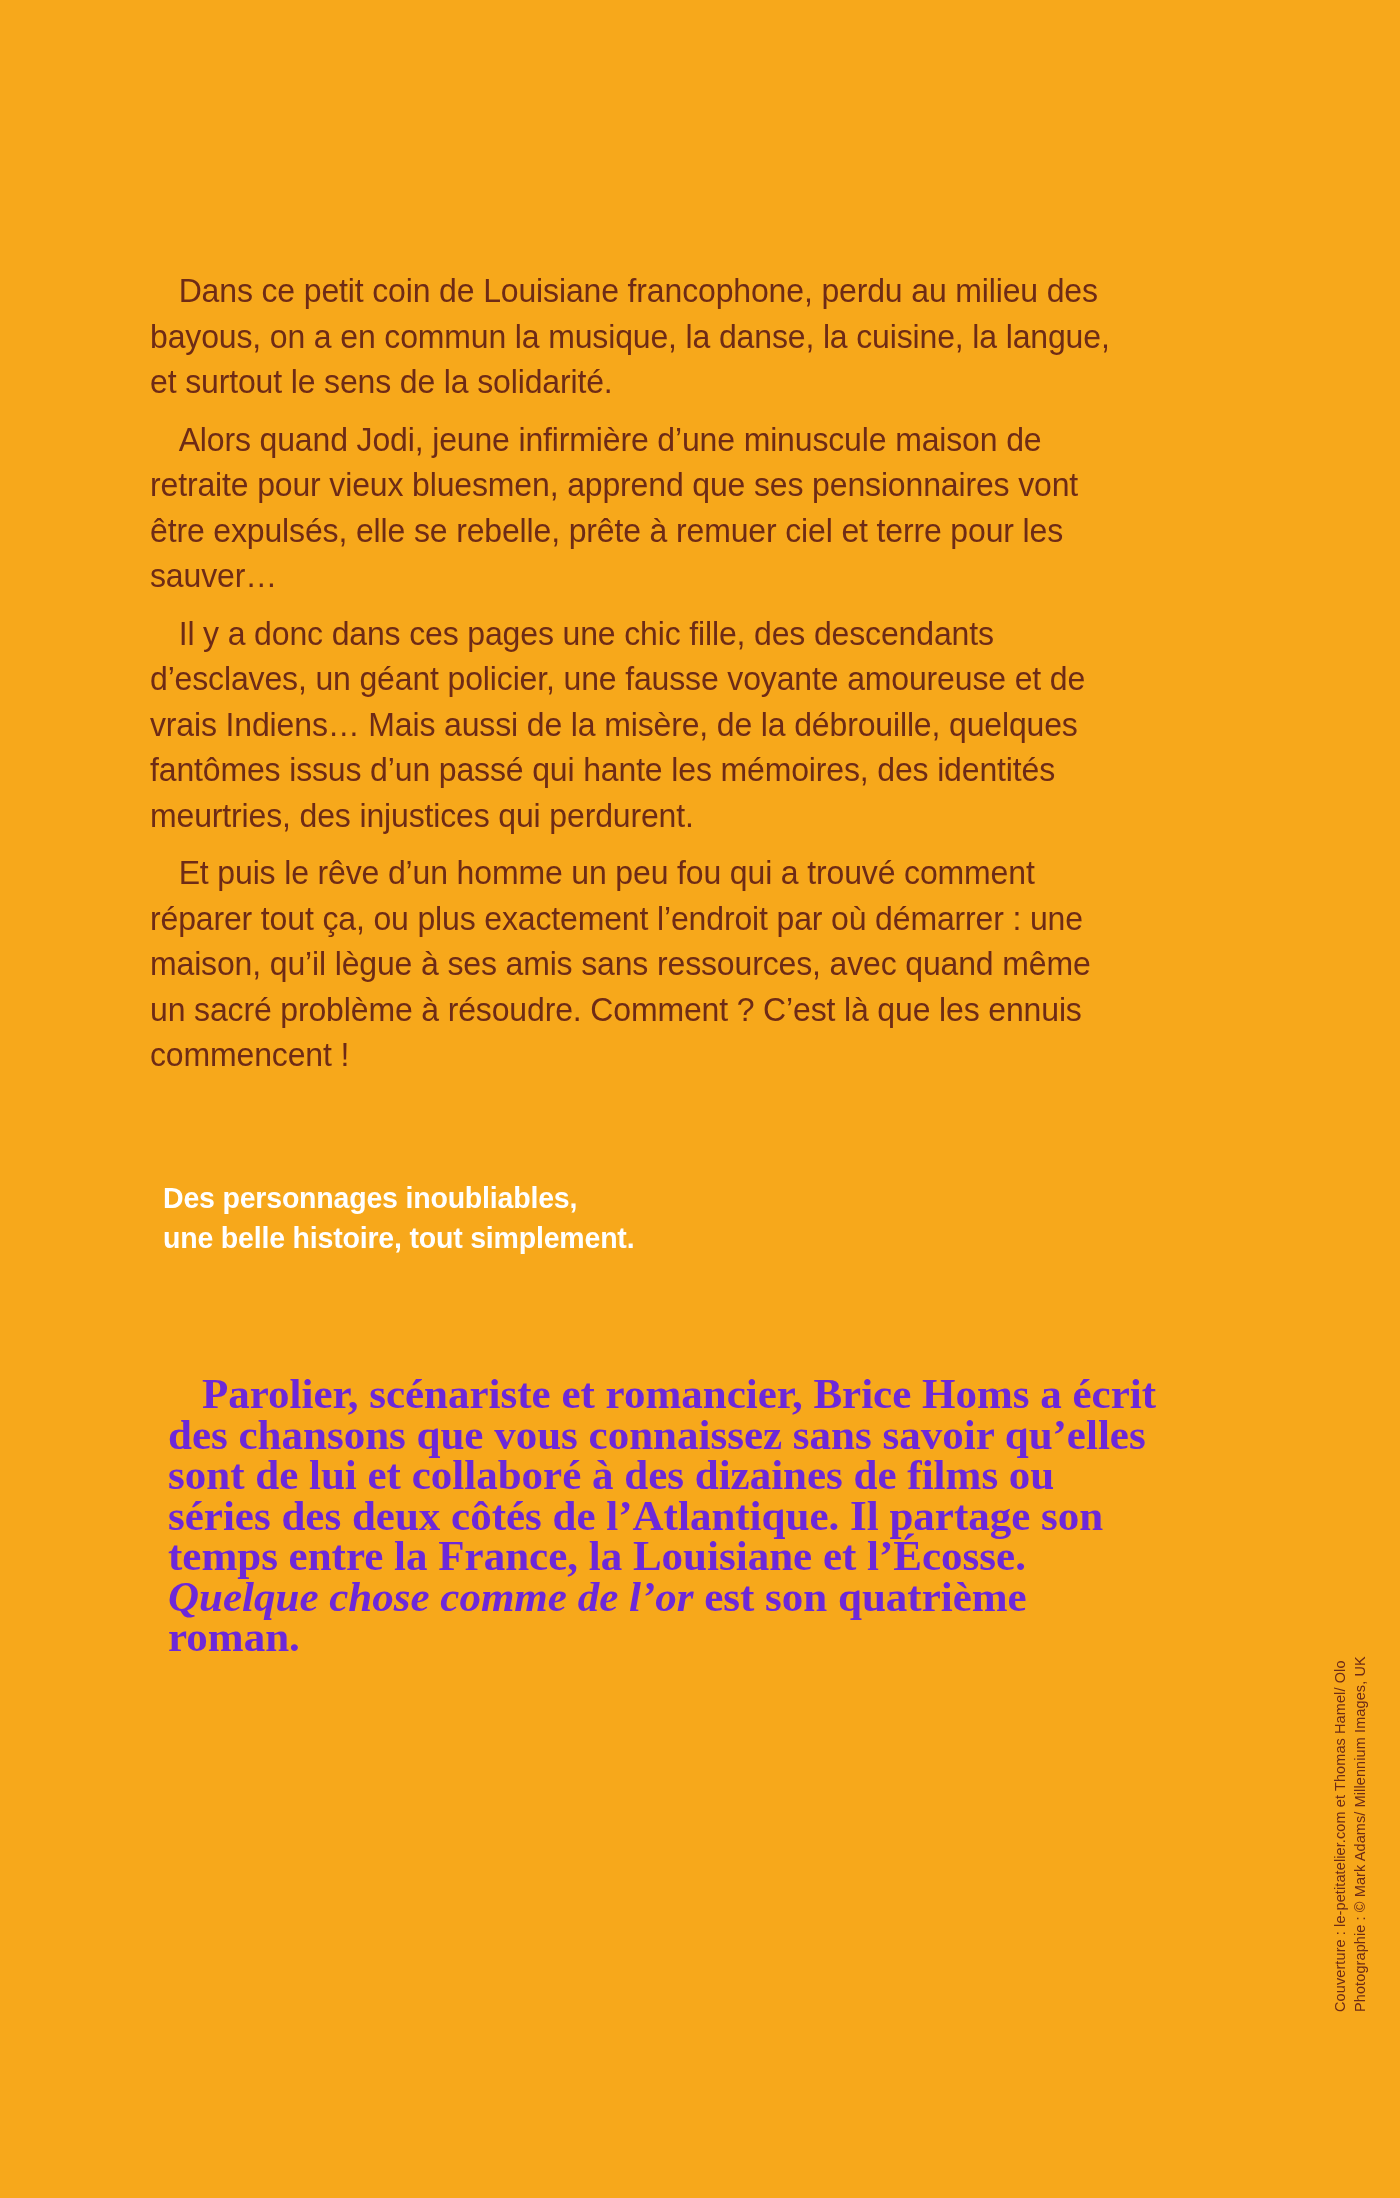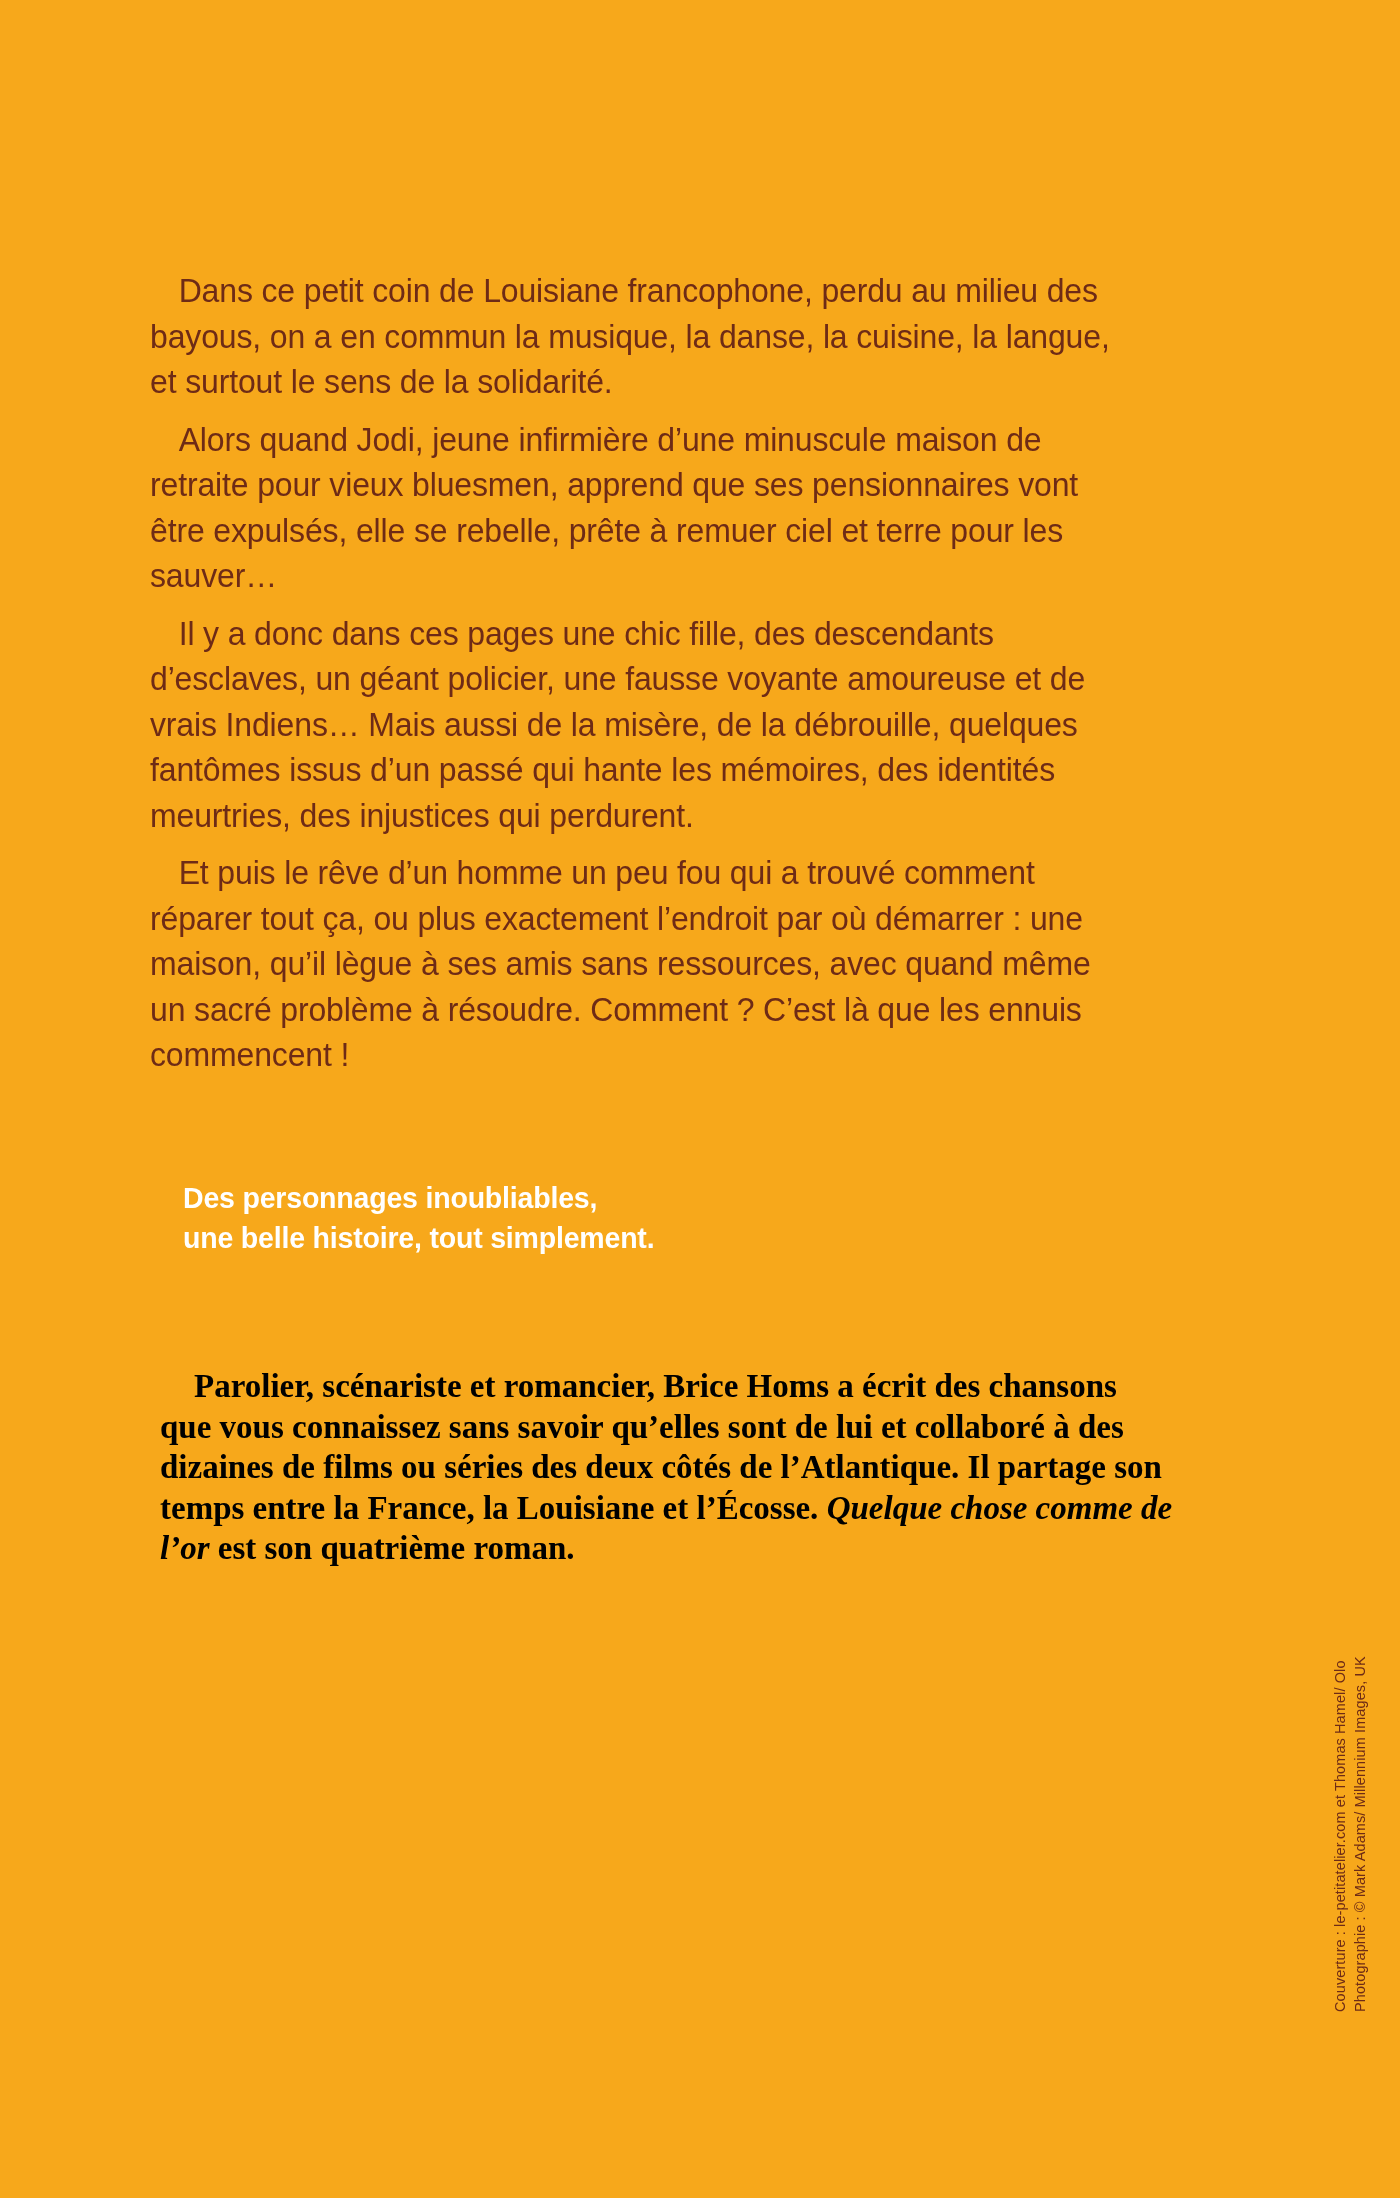--- a/index.html
+++ b/index.html
@@ -36,21 +36,20 @@
     transform-origin: left top;
     font-weight: 500;
   }
 
   
   #pullquote {
     position: absolute;
     left: 163px;
     top: 1178px;
     width: 1000px;
-    margin-left: 20px;
   }
   .pq-line {
     font-family: "Liberation Sans Narrow", "Liberation Sans", sans-serif;
     font-stretch: condensed;
     font-weight: bold;
     font-size: 30px;
     line-height: 40px;
     color: #FFFFFF;
     transform: scaleX(0.95);
     transform-origin: left top;
@@ -59,24 +58,24 @@
 
   
   #bio {
     position: absolute;
     left: 152px;
     top: 1358px;
     width: 1030px;
   }
   .bio-para {
     font-family: "Liberation Serif", "DejaVu Serif", serif;
-    font-size: 33px;
+    font-size: 43px;
     line-height: 40.5px;
-    color: #000000;
-    margin: 8px;
+    color: #6d28d9;
+    margin: 16px;
     text-indent: 34px;
     font-weight: bold;
   }
   .bio-para em {
     font-style: italic;
   }
 
   
   #credits {
     position: absolute;

